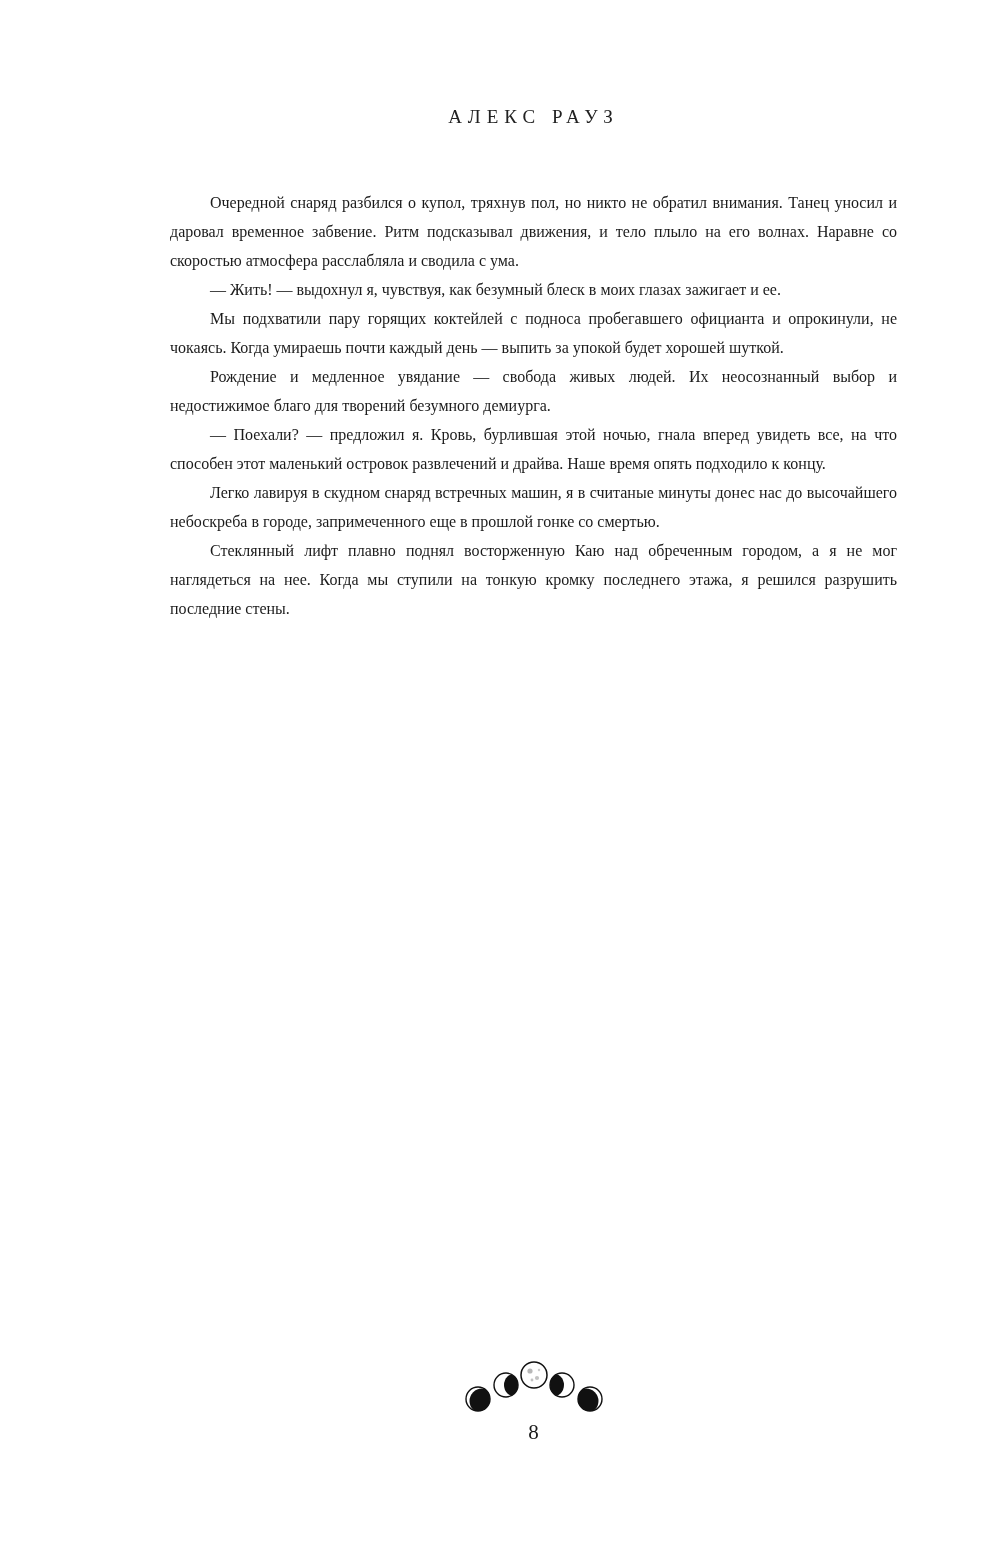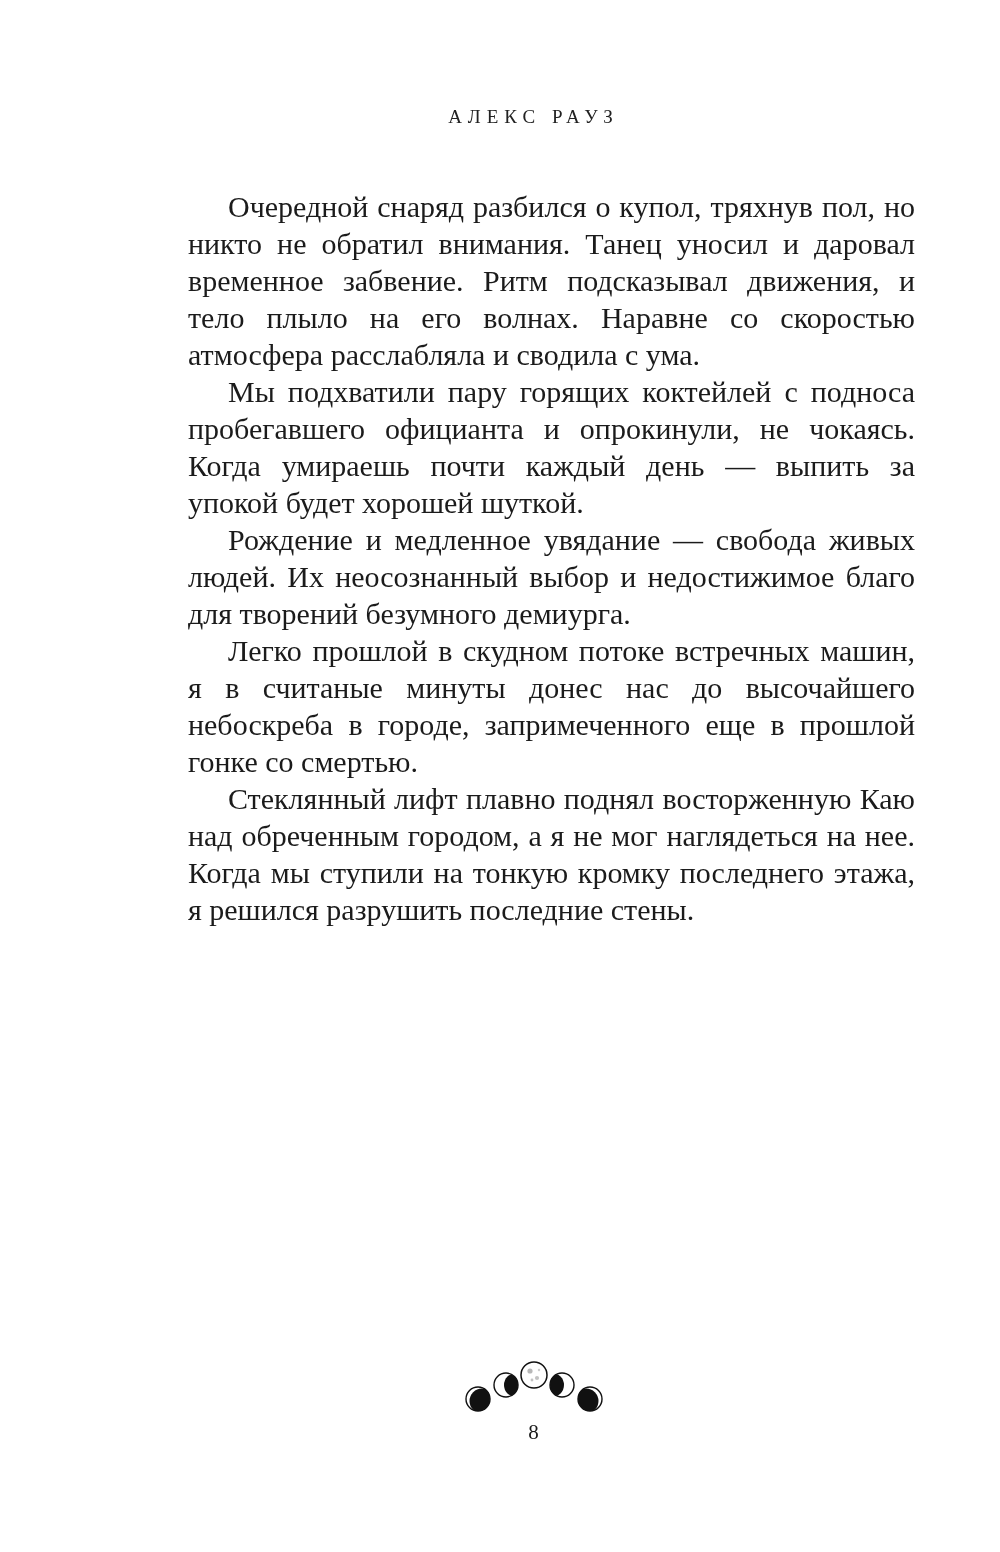--- a/index.html
+++ b/index.html
@@ -23,24 +23,24 @@
     left: 170px;
     width: 727px;
     text-align: center;
     font-size: 19px;
     letter-spacing: 6px;
     color: #222;
   }
   .text-block {
     position: absolute;
     top: 188px;
-    left: 188px;
+    left: 170px;
     width: 727px;
-    font-size: 30px;
-    line-height: 37px;
+    font-size: 16px;
+    line-height: 29px;
     text-align: justify;
     hyphens: auto;
     -webkit-hyphens: auto;
   }
   .text-block p {
     margin: 0;
     padding: 0;
     text-indent: 40px;
   }
   .footer {
@@ -64,23 +64,25 @@
 </style>
 </head>
 <body>
 
 <div class="page">
 
   <div class="running-head">АЛЕКС РАУЗ</div>
 
   <div class="text-block">
     <p>Очередной снаряд разбился о купол, тряхнув пол, но никто не обратил внимания. Танец уносил и даровал временное забвение. Ритм подсказывал движения, и тело плыло на его волнах. Наравне со скоростью атмосфера расслабляла и сводила с ума.</p>
+    <p>— Жить! — выдохнул я, чувствуя, как безумный блеск в моих глазах зажигает и ее.</p>
     <p>Мы подхватили пару горящих коктейлей с подноса пробегавшего официанта и опрокинули, не чокаясь. Когда умираешь почти каждый день — выпить за упокой будет хорошей шуткой.</p>
     <p>Рождение и медленное увядание — свобода живых людей. Их неосознанный выбор и недостижимое благо для творений безумного демиурга.</p>
-    <p>Легко прошлой в скудном потоке встречных машин, я в считаные минуты донес нас до высочайшего небоскреба в городе, запримеченного еще в прошлой гонке со смертью.</p>
+    <p>— Поехали? — предложил я. Кровь, бурлившая этой ночью, гнала вперед увидеть все, на что способен этот маленький островок развлечений и драйва. Наше время опять подходило к концу.</p>
+    <p>Легко лавируя в скудном снаряд встречных машин, я в считаные минуты донес нас до высочайшего небоскреба в городе, запримеченного еще в прошлой гонке со смертью.</p>
     <p>Стеклянный лифт плавно поднял восторженную Каю над обреченным городом, а я не мог наглядеться на нее. Когда мы ступили на тонкую кромку последнего этажа, я решился разрушить последние стены.</p>
   </div>
 
   <div class="footer">
     <span class="ornament">
       <svg width="146" height="54" viewBox="0 0 146 54" xmlns="http://www.w3.org/2000/svg">
         <defs>
           <clipPath id="mc1">
               <circle cx="17" cy="39" r="12"></circle>
             </clipPath>

